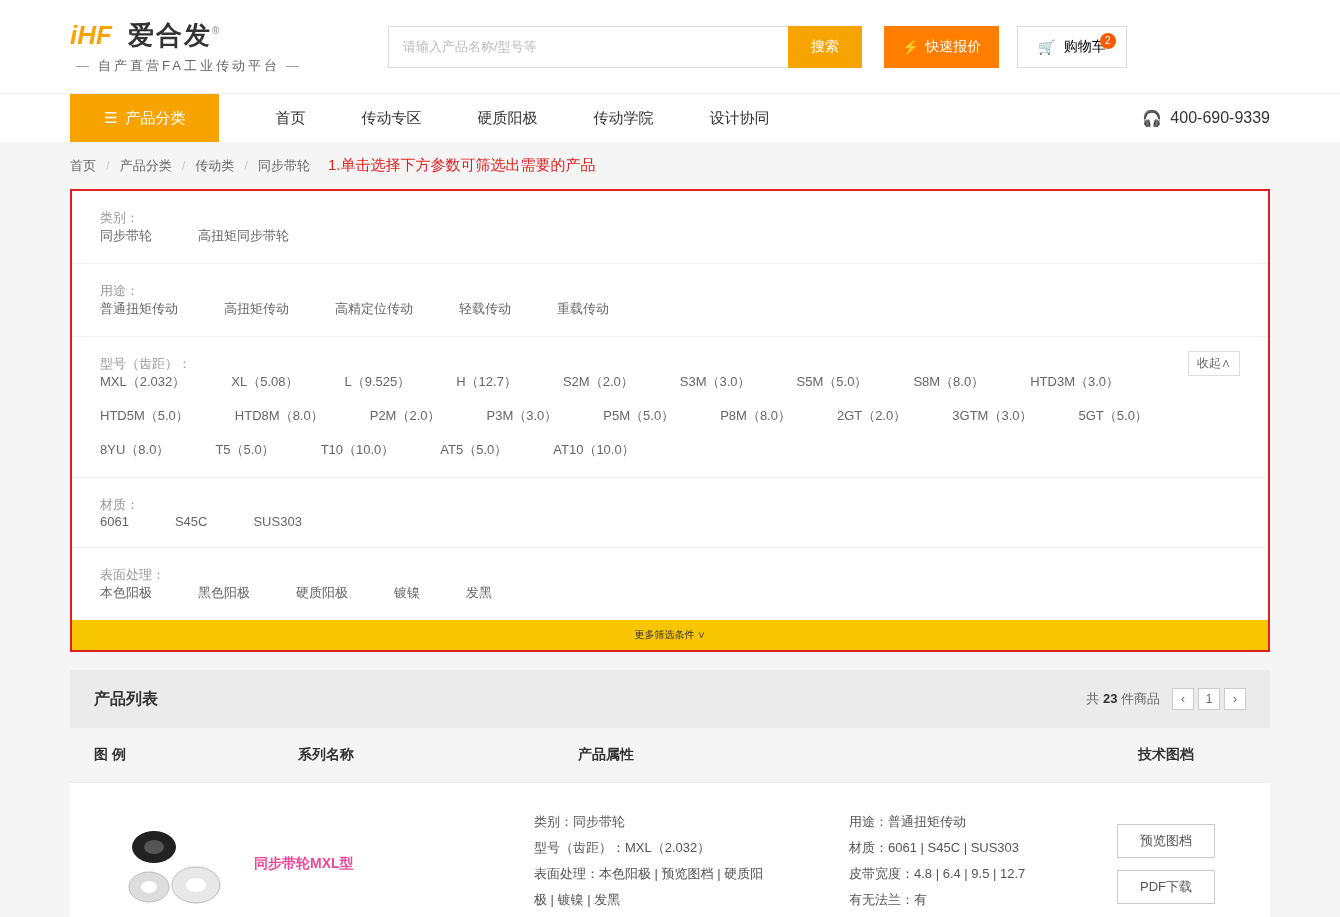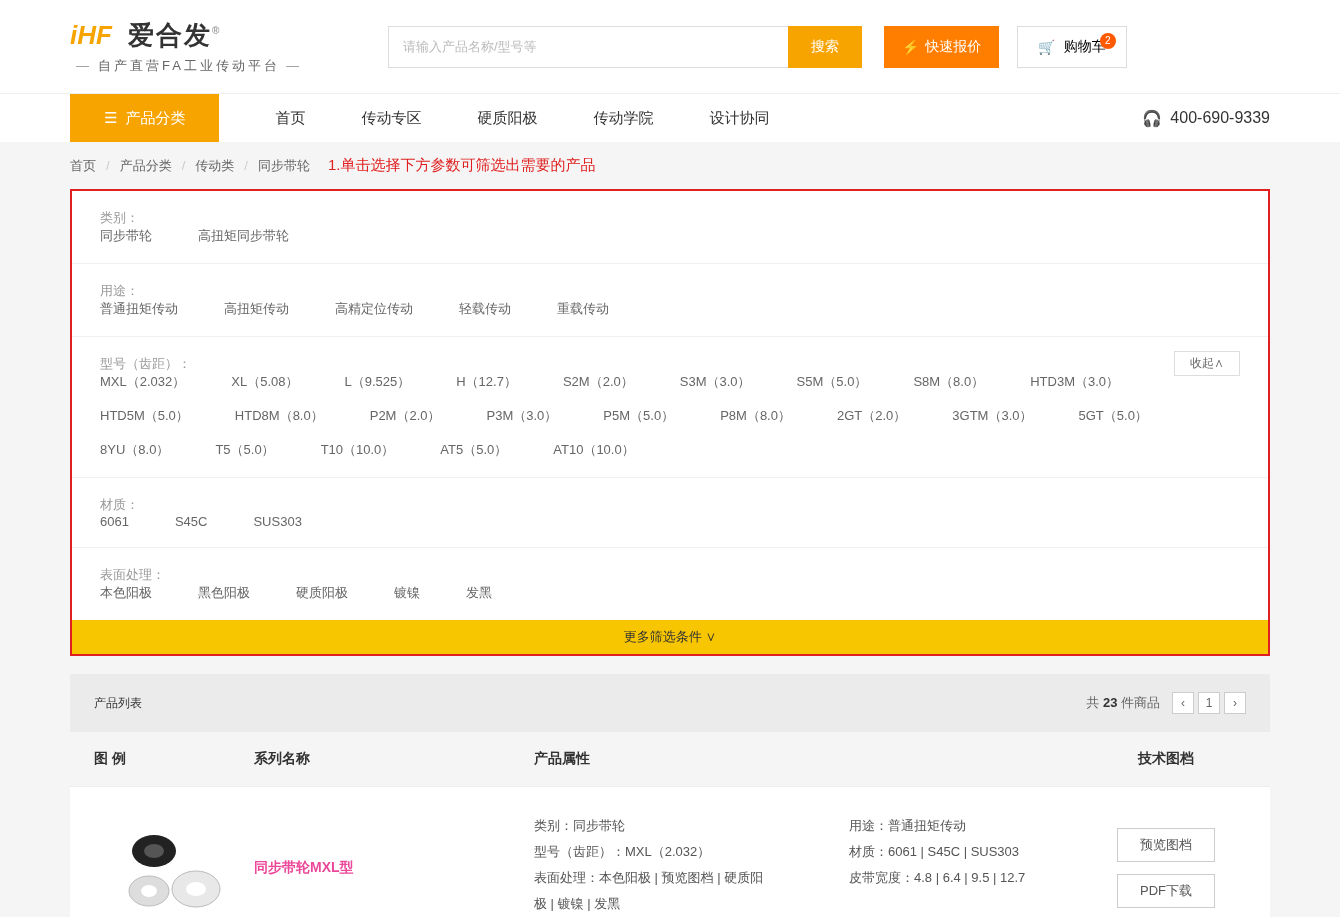--- a/index.html
+++ b/index.html
@@ -29,32 +29,32 @@
 .breadcrumb{padding:14px 0;font-size:13px;color:#666;display:flex;align-items:center;gap:10px;}
 .breadcrumb a{color:#666;text-decoration:none;cursor:pointer;}
 .breadcrumb .sep{color:#ccc;}
 .breadcrumb .tip{color:#e02020;font-size:15px;margin-left:8px;}
 .filter-box{background:#fff;border:2px solid #e02020;padding:0;}
 .filter-row{display:flex;padding:18px 28px;border-bottom:1px solid #f0f0f0;position:relative;flex-direction:column;}
 .filter-row:last-of-type{border-bottom:none;}
 .filter-label{width:170px;color:#999;font-size:13px;flex-shrink:0;}
 .filter-opts{display:flex;flex-wrap:wrap;gap:16px 46px;flex:1;}
 .filter-opts span{color:#666;font-size:13px;cursor:pointer;white-space:nowrap;}
-.collapse-btn{position:absolute;right:28px;top:14px;border:1px solid #ddd;padding:3px 15px;font-size:12px;color:#666;cursor:pointer;background:#fff;}
-.more-filter{background:#f7c600;text-align:center;padding:8px 0;cursor:pointer;color:#333;font-size:13px;}
+.collapse-btn{position:absolute;right:28px;top:14px;border:1px solid #ddd;padding:3px 8px;font-size:12px;color:#666;cursor:pointer;background:#fff;}
+.more-filter{background:#f7c600;text-align:center;padding:8px 0;cursor:pointer;color:#333;font-size:10px;}
 .product-area{background:#fff;margin-top:18px;}
 .product-head{display:flex;align-items:center;padding:18px 24px;background:#ebebeb;}
-.product-title{font-size:12px;font-weight:normal;}
+.product-title{font-size:16px;font-weight:bold;}
 .product-count{margin-left:auto;color:#666;font-size:13px;}
 .product-count b{color:#333;}
 .pager{display:flex;gap:4px;margin-left:12px;}
 .pager div{width:22px;height:22px;border:1px solid #ccc;background:#fff;display:flex;align-items:center;justify-content:center;font-size:12px;cursor:pointer;color:#666;}
 .table-head{display:flex;padding:18px 24px;background:#f5f5f5;font-size:14px;color:#333;font-weight:bold;}
 .col-img{width:160px;}
-.col-name{width:280px;}
+.col-name{width:280px;margin-left:44px;}
 .col-attr{flex:1;}
 .col-doc{width:160px;text-align:center;}
 .product-row{display:flex;padding:26px 24px;border-top:1px solid #eee;}
 .p-img{width:160px;height:110px;display:flex;align-items:center;justify-content:center;}
 .pulley-svg{width:120px;height:90px;}
 .p-name{width:280px;display:flex;align-items:center;font-size:14px;font-weight:bold;color:#ec4899;}
 .p-attrs{flex:1;display:flex;gap:78px;font-size:13px;color:#555;line-height:2;}
 .p-attrs div{flex:1;}
 .p-doc{width:160px;display:flex;flex-direction:column;gap:12px;align-items:center;justify-content:center;}
 .doc-btn{border:1px solid #ccc;background:#fff;padding:7px 22px;font-size:13px;color:#555;cursor:pointer;}
@@ -222,20 +222,21 @@
           <div class="p-attrs">
             <div>
               <div>类别：同步带轮</div>
               <div>型号（齿距）：MXL（2.032）</div>
               <div>表面处理：本色阳极 | 预览图档 | 硬质阳极 | 镀镍 | 发黑</div>
             </div>
             <div>
               <div>用途：普通扭矩传动</div>
               <div>材质：6061 | S45C | SUS303</div>
               <div>皮带宽度：4.8 | 6.4 | 9.5 | 12.7</div>
+              <div>有无法兰：有</div>
             </div>
           </div>
           <div class="p-doc">
             <button class="doc-btn">预览图档</button>
             <button class="doc-btn">PDF下载</button>
           </div>
         </div>
         <div class="product-row">
           <div class="p-img"></div>
           <div class="p-name"></div>

